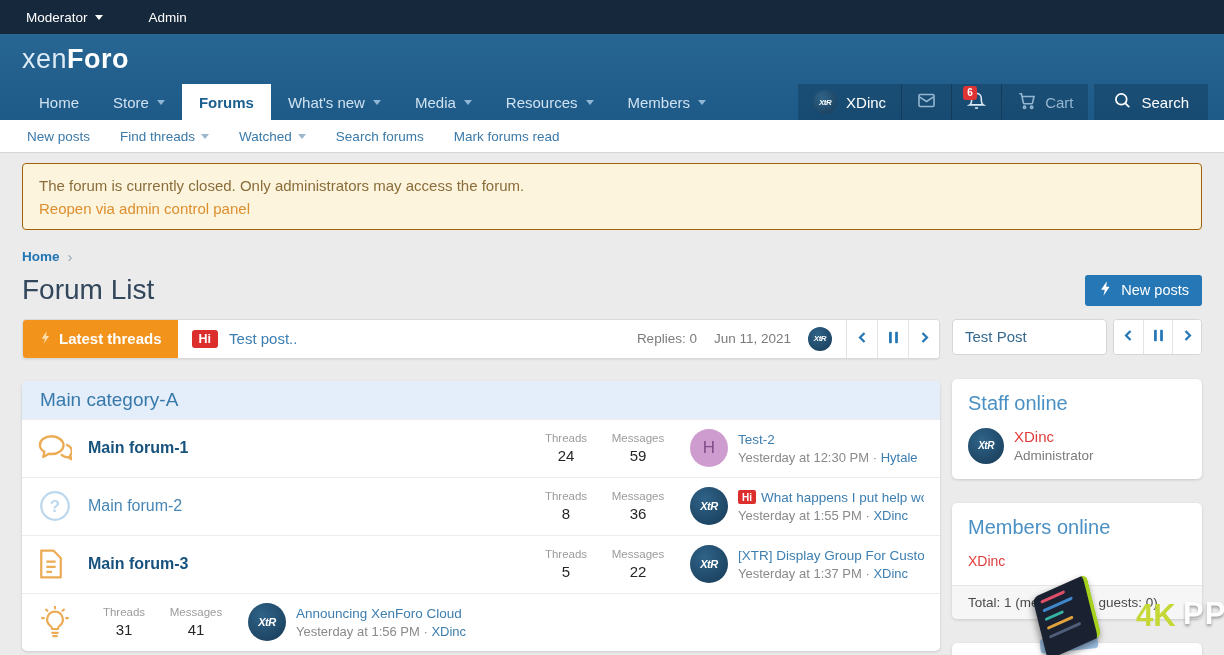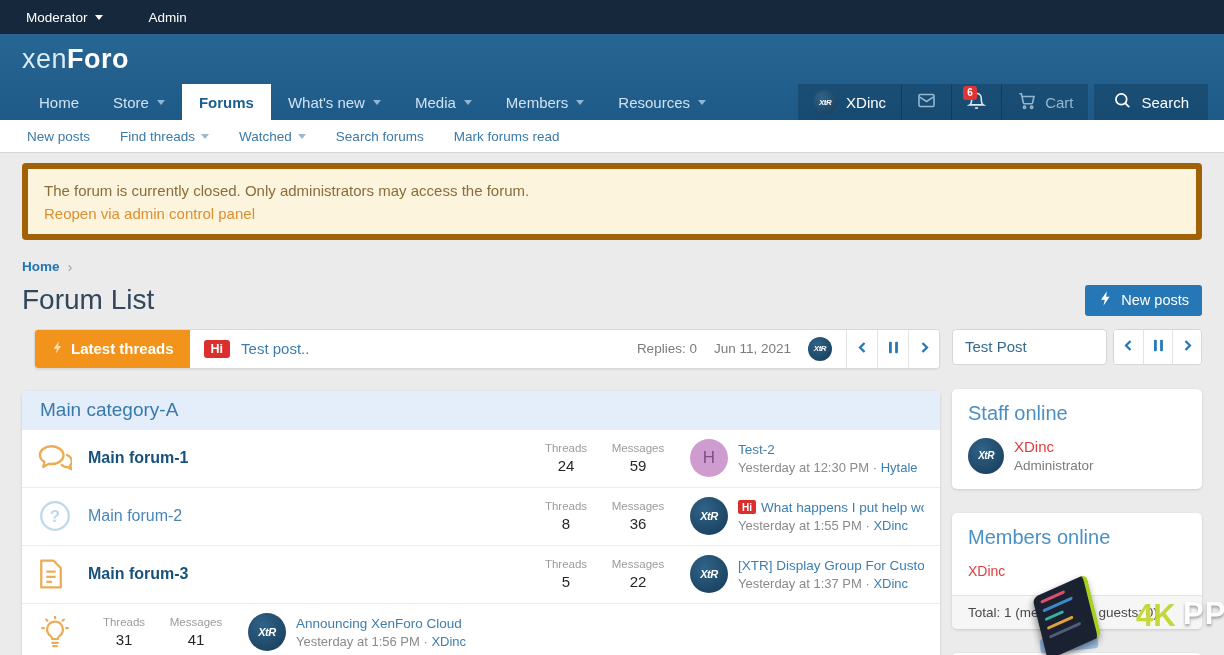--- a/index.html
+++ b/index.html
@@ -37,38 +37,38 @@
   .av24 { width:24px; height:24px; font-size:8px; }
   .av36 { width:36px; height:36px; font-size:10px; }
   .av38 { width:38px; height:38px; font-size:11px; }
   .avatar.plum { background:#cf9cd0; color:#7e4e88; font-size:17px; font-weight:400; }
   
   .subnav { background:#fff; border-bottom:1px solid #d6d6d6; display:flex; align-items:center; gap:30px; height:33px; padding:0 27px; }
   .subnav a { color:#3b79a8; font-size:13.5px; display:flex; align-items:center; gap:6px; }
   .subnav .caret { border-top-color:#9db8cc; border-left-width:4px; border-right-width:4px; }
   
   .content { padding:10px 22px 0; }
-  .notice { background:#fcf4dc; border:6px solid #a16207; border-radius:4px; padding:11px 16px; margin-bottom:19px; }
+  .notice { background:#fcf4dc; border:1px solid #a16207; border-radius:4px; padding:11px 16px; margin-bottom:19px; }
   .notice-text { color:#8a6d3b; font-size:15px; line-height:1.5; }
   .notice-link { color:#dd8f2f; font-size:15px; display:inline-block; margin-top:2px; }
   .breadcrumb { display:flex; align-items:center; gap:8px; margin:4px 0 10px; }
   .breadcrumb a { color:#2076b4; font-weight:700; font-size:13.5px; }
   .crumb-sep { color:#9aa7b2; font-size:15px; line-height:1; }
   .title-row { display:flex; align-items:flex-end; justify-content:space-between; margin-bottom:13px; }
   h1 { margin:0; font-size:28px; font-weight:400; color:#33475c; }
   .btn-group { display:flex; gap:8px; }
   .btn { display:inline-flex; align-items:center; gap:8px; height:31px; padding:0 13px; border-radius:3px; color:#fff; font-size:14.5px; border:none; cursor:pointer; font-family:inherit; }
   .btn svg { width:15px; height:15px; }
   .btn-blue { background:#2577b5; }
   .btn-orange { background:#f2921f; }
   .cols { display:flex; gap:12px; align-items:flex-start; }
   .main { flex:1; min-width:0; }
   .sidebar { width:250px; flex:none; }
   
-  .ticker { display:flex; align-items:center; background:#fff; border:1px solid #d9d9d9; border-radius:4px; height:40px; overflow:hidden; box-shadow:0 1px 2px rgba(0,0,0,.07);margin-left:12px; }
+  .ticker { display:flex; align-items:center; background:#fff; border:1px solid #d9d9d9; border-radius:4px; height:40px; overflow:hidden; box-shadow:0 1px 2px rgba(0,0,0,.07); }
   .ticker-label { background:#f2931c; color:#fff; font-weight:700; font-size:15px; display:flex; align-items:center; gap:7px; padding:0 16px; height:100%; flex:none; }
   .ticker-label svg { width:13px; height:13px; color:#fbdfae; }
   .badge-hi { background:#dd2e2e; color:#fff; font-weight:700; font-size:12.5px; border-radius:3px; padding:2px 7px; flex:none; }
   .ticker .badge-hi { margin-left:14px; }
   .ticker-title { color:#3c7eb0; font-size:15px; margin-left:11px; flex:1; white-space:nowrap; overflow:hidden; }
   .ticker-meta { color:#7b7b7b; font-size:13.5px; margin-right:17px; flex:none; }
   .ticker .avatar { margin-right:14px; }
   .ctrl { width:31px; height:100%; display:flex; align-items:center; justify-content:center; border-left:1px solid #e3e3e3; color:#2577b5; background:#fff; cursor:pointer; }
   .ctrl svg { width:13px; height:13px; }
   
@@ -149,25 +149,25 @@
         </a>
       <a class="tab">
           <span>What's new</span>
           <span class="caret"></span>
         </a>
       <a class="tab">
           <span>Media</span>
           <span class="caret"></span>
         </a>
       <a class="tab">
+          <span>Resources</span>
+          <span class="caret"></span>
+        </a>
+      <a class="tab">
           <span>Members</span>
-          <span class="caret"></span>
-        </a>
-      <a class="tab">
-          <span>Resources</span>
           <span class="caret"></span>
         </a>
       <div class="nav-spacer"></div>
       <div class="nav-group">
         <a class="nav-item">
           <span class="avatar xtr av24">XtR</span>
           <span>XDinc</span>
         </a>
         <a class="nav-item">
           <span class="muted"><svg viewBox="0 0 24 24" fill="none" stroke="currentColor" stroke-width="2">

